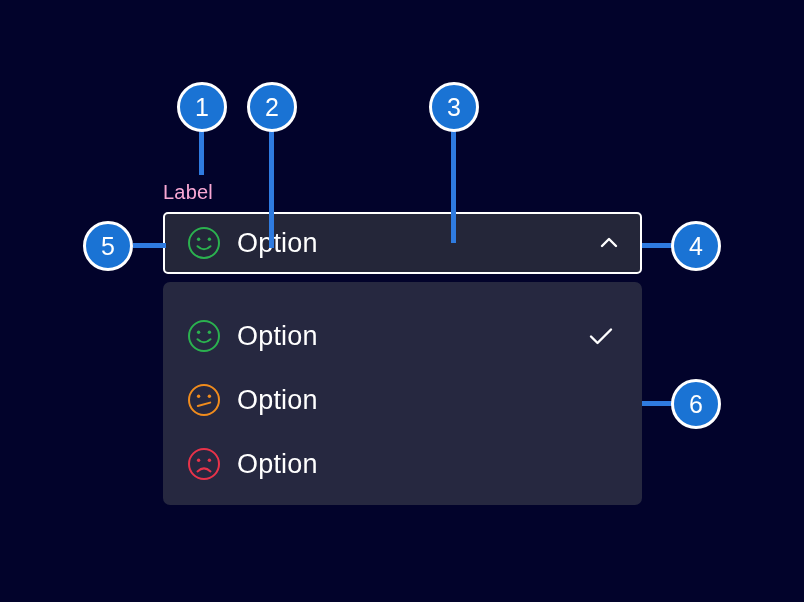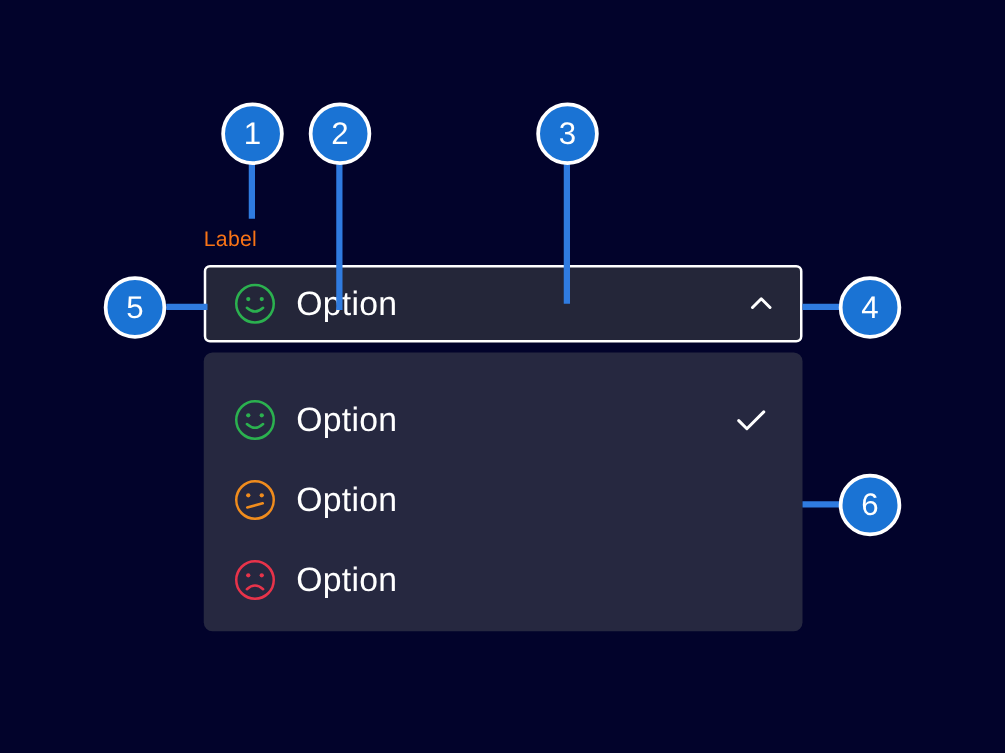--- a/index.html
+++ b/index.html
@@ -17,23 +17,23 @@
   #stage {
     position: absolute;
     inset: 0;
   }
 
   
   .field-label {
     position: absolute;
     left: 163px;
     top: 178px;
-    font-size: 17px;
+    font-size: 20px;
     line-height: 28px;
-    color: #f97316;
+    color: #f9a8d4;
     letter-spacing: 0.2px;
     white-space: nowrap;
   }
 
   
   .select-control {
     position: absolute;
     left: 163px;
     top: 212px;
     width: 479px;

